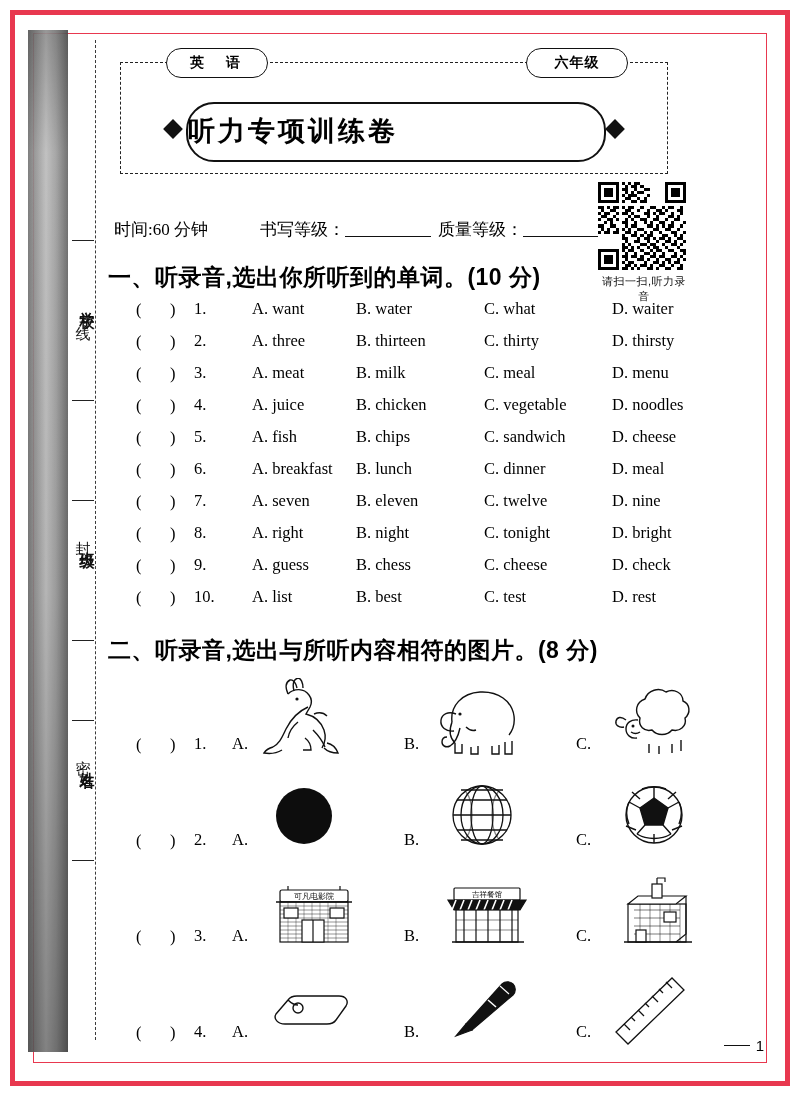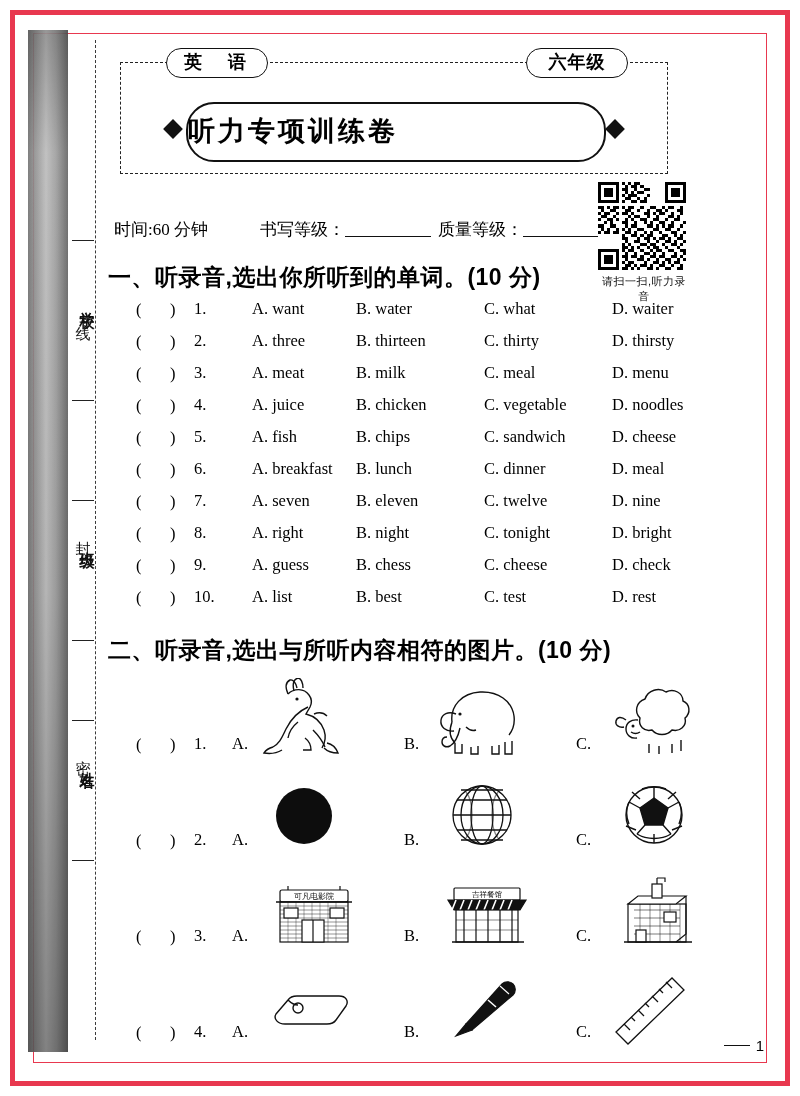--- a/index.html
+++ b/index.html
@@ -112,21 +112,21 @@
   }
   .pill {
     position: absolute;
     border: 1.6px solid #111;
     border-radius: 16px;
     height: 28px;
     line-height: 27px;
     text-align: center;
     font-family: "Liberation Sans", sans-serif;
     font-weight: bold;
-    font-size: 18px;
+    font-size: 14px;
     background: #fff;
     color: #000;
     letter-spacing: 4px;
   }
   .pill-subject { left: 58px; top: 8px; width: 100px; }
   .pill-grade { left: 418px; top: 8px; width: 100px; letter-spacing: 1px;}
   .series-title {
     position: absolute;
     left: 168px;
     top: 8px;
@@ -655,21 +655,21 @@
       <div class="q-row">
         <span class="q-paren">(　)</span>
         <span class="q-num">10.</span>
         <span class="opt optA">A. list</span>
         <span class="opt optB">B. best</span>
         <span class="opt optC">C. test</span>
         <span class="opt optD">D. rest</span>
       </div>
     </div>
 
-    <div class="section-title" style="margin-top:16px;">二、听录音,选出与所听内容相符的图片。(10 分)</div>
+    <div class="section-title" style="margin-top:16px;">二、听录音,选出与所听内容相符的图片。(8 分)</div>
     <div class="pic-list">
 
       <div class="pic-row">
         <span class="pic-paren">(　)</span>
         <span class="pic-num">1.</span>
         <span class="pic-lab labA">A.</span>
         <span class="pic-lab labB">B.</span>
         <span class="pic-lab labC">C.</span>
 
         <span class="pic-slot slotA">

